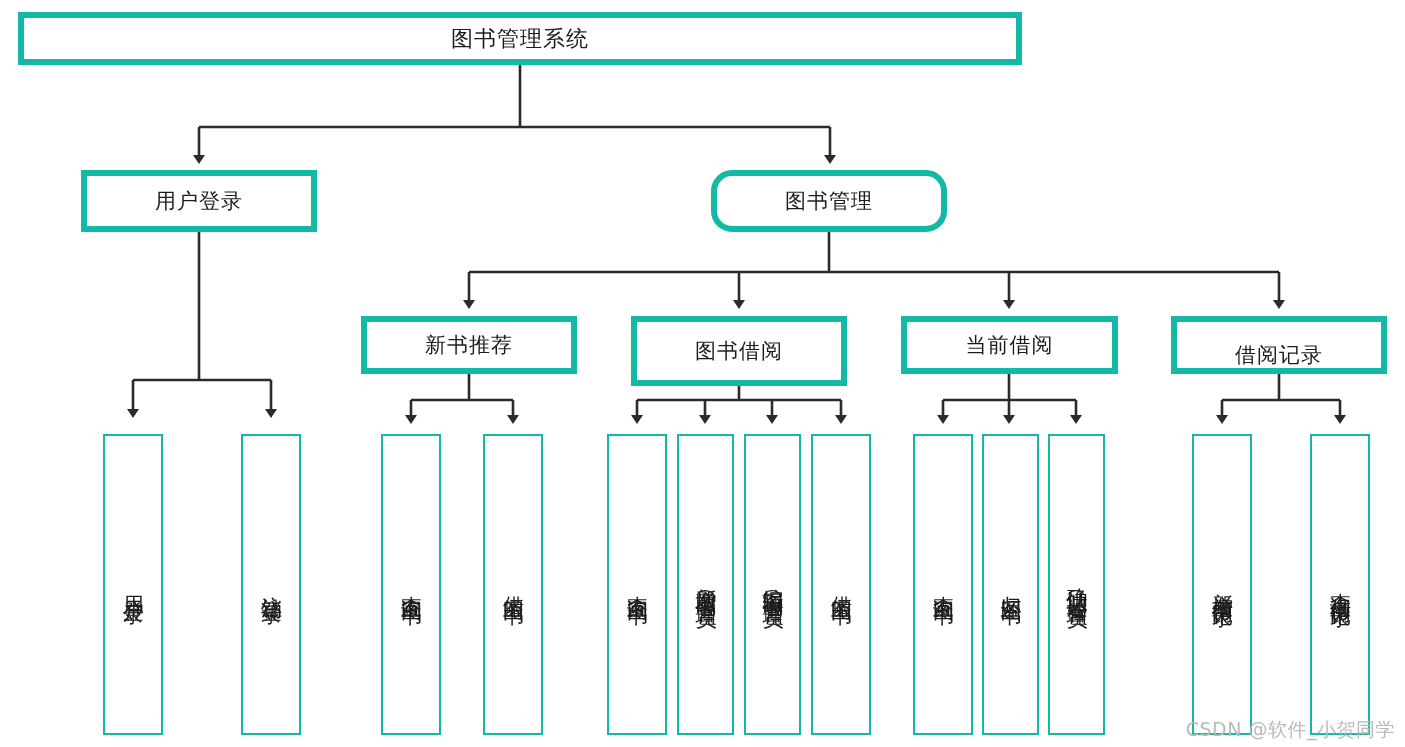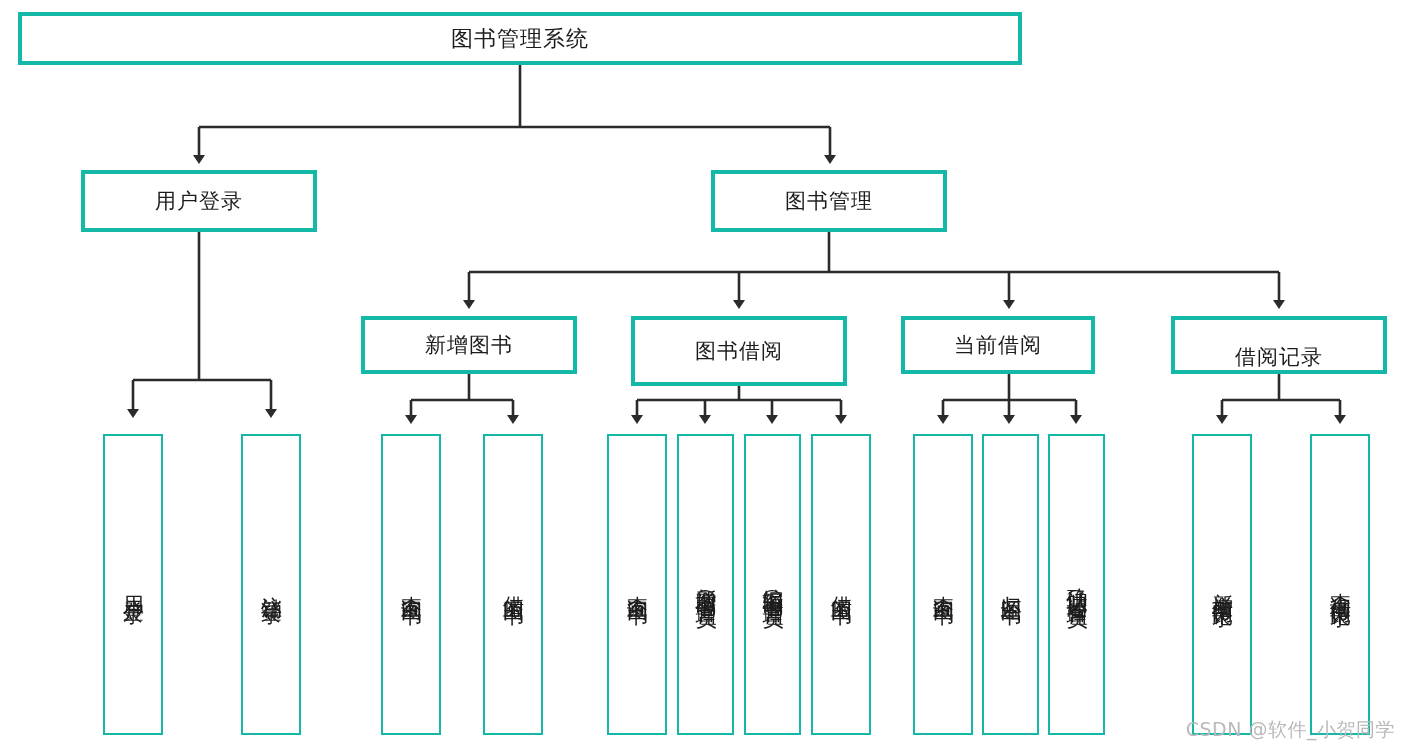--- a/index.html
+++ b/index.html
@@ -19,21 +19,21 @@
     position:absolute;
     left:0; top:0;
     width:1405px;
     height:747px;
     pointer-events:none;
   }
   .node{
     position:absolute;
     box-sizing:border-box;
     background:#ffffff;
-    border:4px solid #14b8a6;
+    border:6px solid #14b8a6;
     display:flex;
     align-items:center;
     justify-content:center;
     text-align:center;
   }
   .node .lbl{
     font-size:21px;
     line-height:1.25;
     letter-spacing:1px;
     color:#1c1c1c;
@@ -117,31 +117,31 @@
     </g>
   </svg>
 
   <div class="node root" style="left:18px; top:12px; width:1004px; height:53px;">
     <span class="lbl">图书管理系统</span>
   </div>
 
   <div class="node" style="left:81px; top:170px; width:236px; height:62px;">
     <span class="lbl">用户登录</span>
   </div>
-  <div class="node" style="left:711px; top:170px; width:236px; height:62px;">
+  <div class="node" style="left:711px; top:170px; width:236px; height:62px;border-radius:21px;">
     <span class="lbl">图书管理</span>
   </div>
 
   <div class="node" style="left:361px; top:316px; width:216px; height:58px;">
-    <span class="lbl">新增图书</span>
+    <span class="lbl">新书推荐</span>
   </div>
   <div class="node" style="left:631px; top:316px; width:216px; height:70px;">
     <span class="lbl">图书借阅</span>
   </div>
-  <div class="node" style="left:901px; top:316px; width:194px; height:58px;">
+  <div class="node" style="left:901px; top:316px; width:217px; height:58px;">
     <span class="lbl">当前借阅</span>
   </div>
   <div class="node" style="left:1171px; top:316px; width:216px; height:58px;align-items:flex-end;">
     <span class="lbl">借阅记录</span>
   </div>
 
   <div class="node leaf" style="left:103px; top:434px; width:60px; height:301px;">
     <span class="lbl">用户登录</span>
   </div>
   <div class="node leaf" style="left:241px; top:434px; width:60px; height:301px;">

